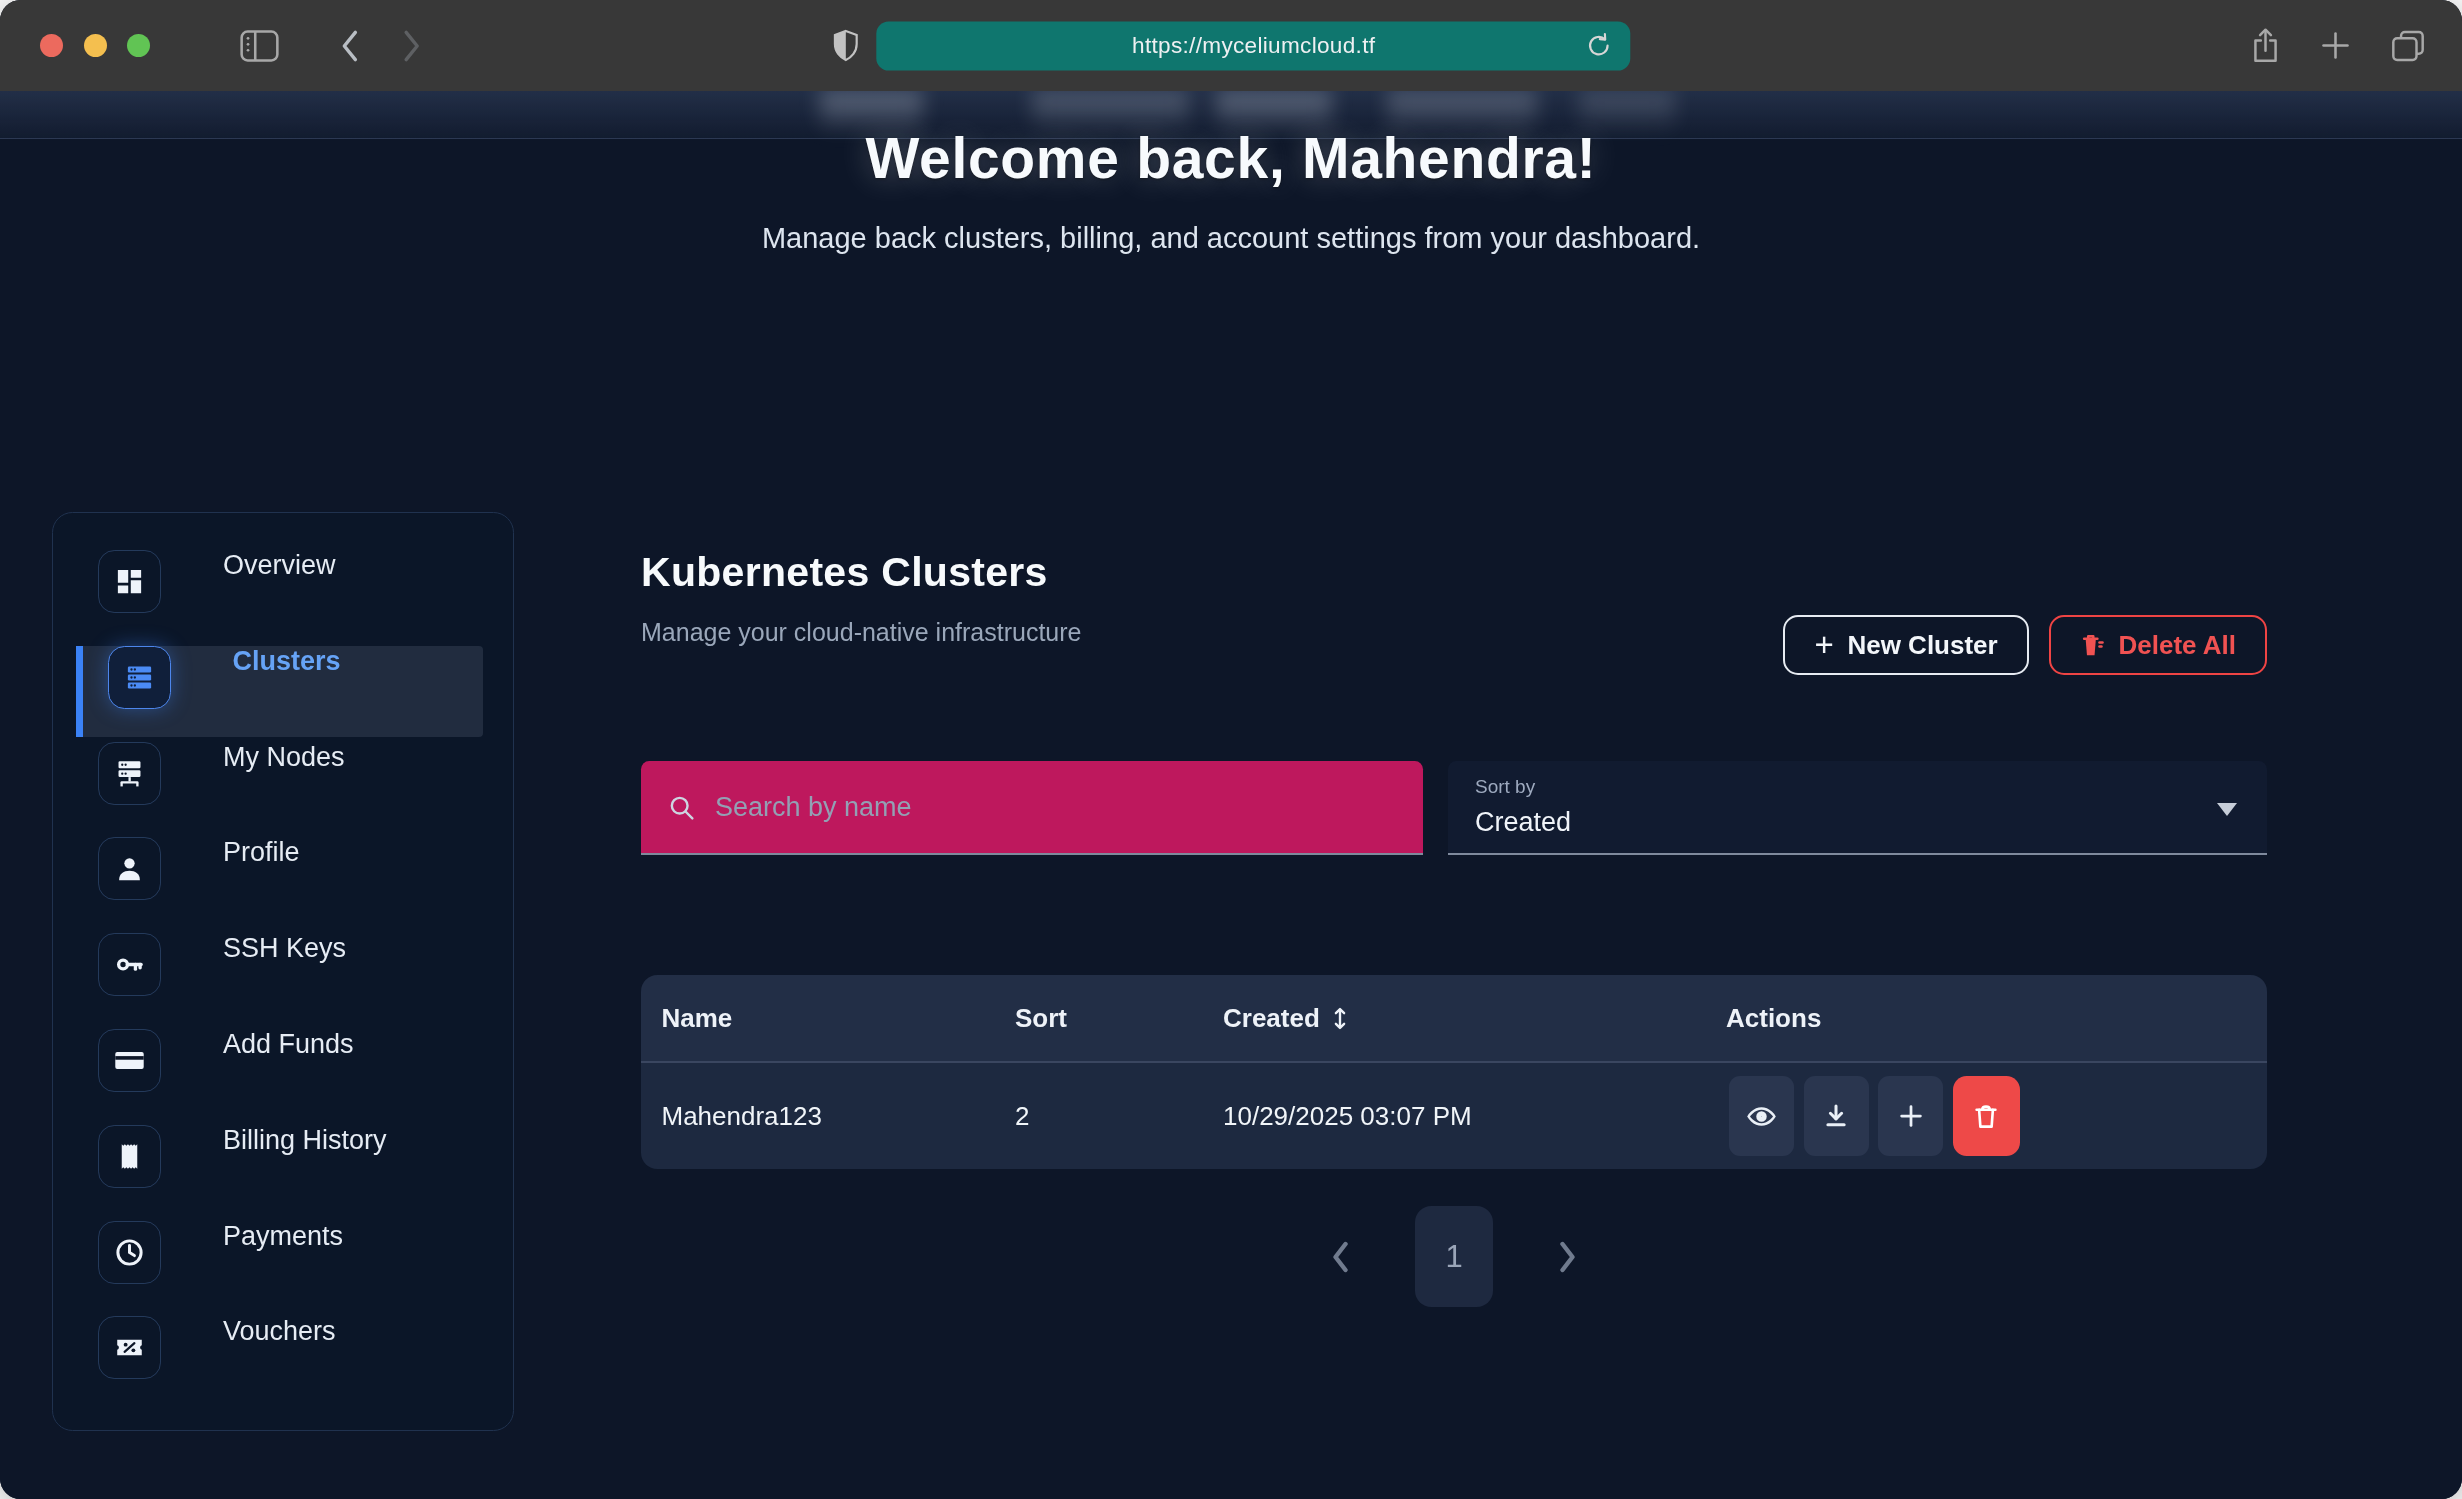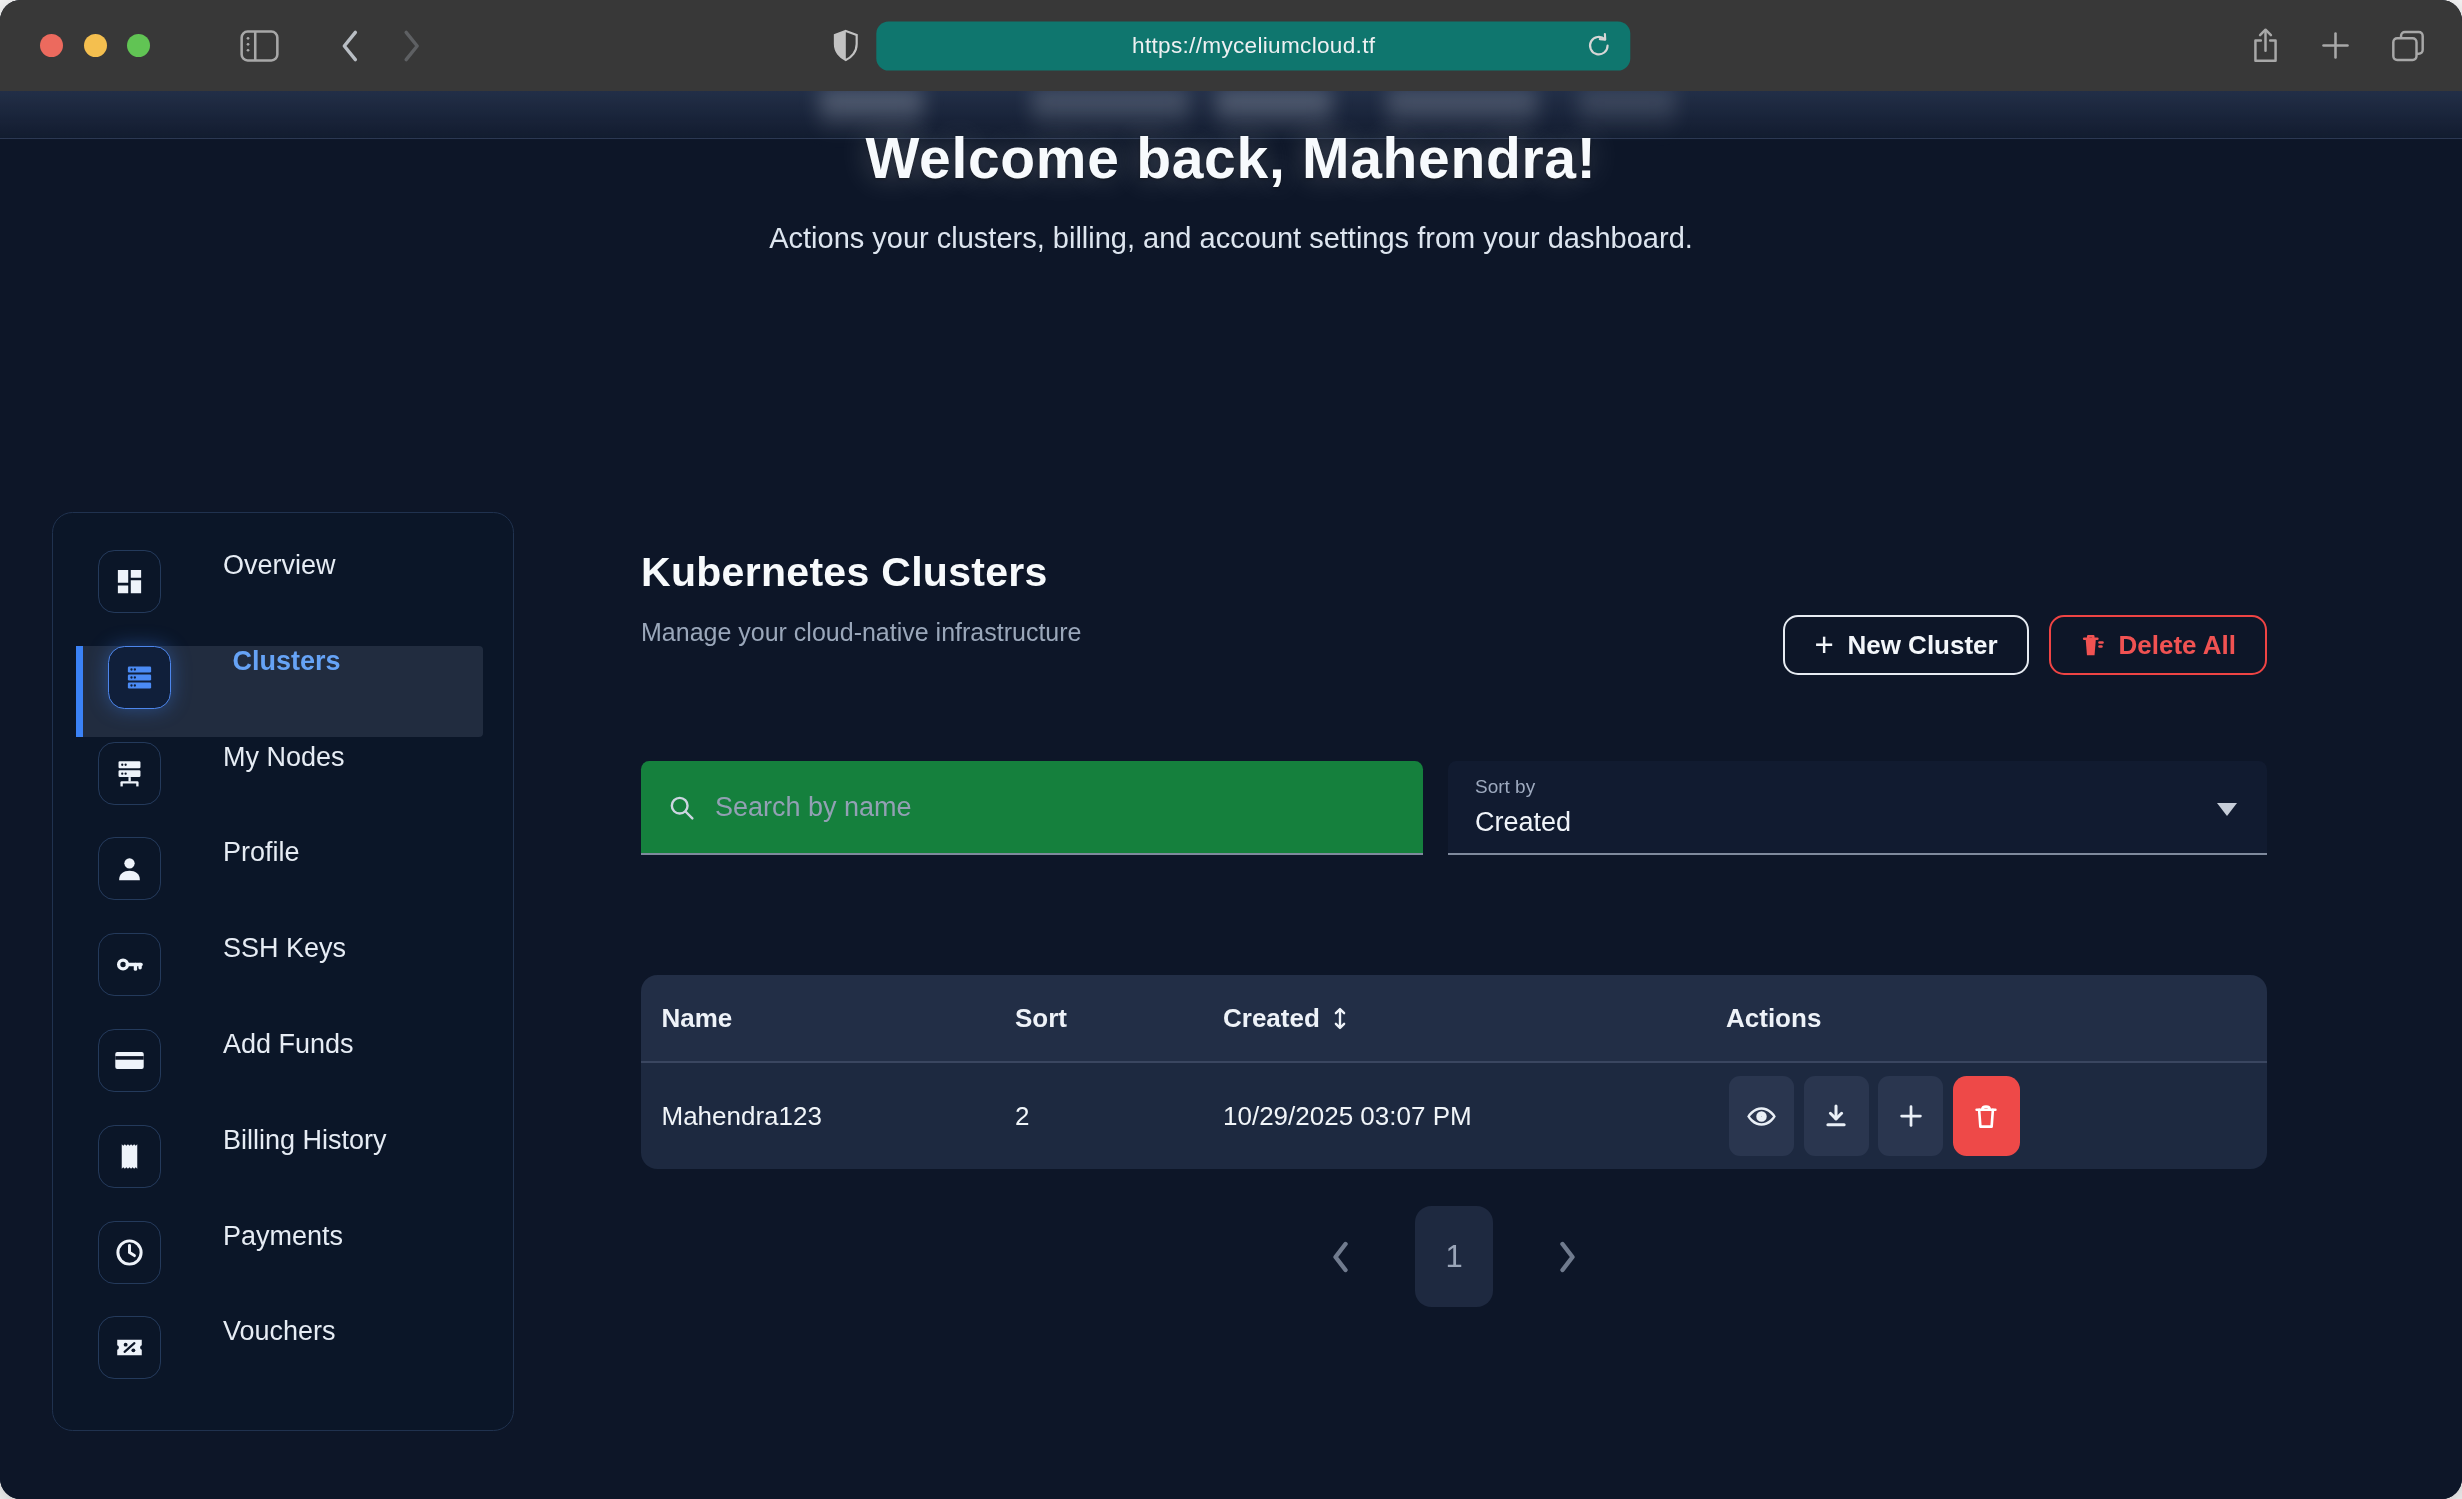--- a/index.html
+++ b/index.html
@@ -71,21 +71,21 @@
   .kc-head p { margin-top:22px; font-size:25px; color:#9aa7ba; }
 
   .head-buttons { position:absolute; right:195px; top:524px; display:flex; gap:20.5px; }
   .btn { height:60px; border-radius:15px; display:flex; align-items:center;
          padding:0 29px; font-size:26px; font-weight:700; background:transparent; cursor:default; }
   .btn-new { border:2.1px solid #e6ebf2; color:#f3f6fa; }
   .btn-new .plus-glyph { font-size:33px; font-weight:400; margin-right:13.7px; line-height:0; }
   .btn-danger { border:2.1px solid #ef4444; color:#f05252; gap:13.7px; }
 
   .search-field { position:absolute; left:641px; top:670px; width:782px; height:94px;
-                  background:#15803d; border-radius:8.2px 8.2px 0 0; border-bottom:2.7px solid #7f8a9d;
+                  background:#be185d; border-radius:8.2px 8.2px 0 0; border-bottom:2.7px solid #7f8a9d;
                   display:flex; align-items:center; padding-left:26px; gap:19px; }
   .search-field input { flex:1; background:transparent; border:none; outline:none;
                         font-family:"Liberation Sans", sans-serif;
                         font-size:27px; color:#e7edf5; }
   .search-field input::placeholder { color:#93a0b4; opacity:1; }
 
   .sort-field { position:absolute; left:1448px; top:670px; width:819px; height:94px;
                 background:#111b30; border-radius:8.2px 8.2px 0 0; border-bottom:2.7px solid #7f8a9d; }
   .sort-label { position:absolute; top:15px; left:27px; font-size:19px; color:#9eaabf; }
   .sort-value { position:absolute; bottom:15px; left:27px; font-size:27px; color:#f0f4f9; }
@@ -199,21 +199,21 @@
       <div class="glow">
         <div class="streak s1"></div>
           <div class="streak s2"></div>
           <div class="streak s3"></div>
         <div class="streak s4"></div>
           <div class="streak s5"></div>
       </div>
 
       <div class="welcome">
         <h1>Welcome back, Mahendra!</h1>
-        <p>Actions your clusters, billing, and account settings from your dashboard.</p>
+        <p>Manage back clusters, billing, and account settings from your dashboard.</p>
       </div>
 
       <nav class="sidebar">
 
         <div class="nav-item">
           <span class="icon-tile">
             <svg width="31" height="31" viewBox="0 0 24 24" fill="currentColor">
               <path d="M3 13h8V3H3v10zm0 8h8v-6H3v6zm10 0h8V11h-8v10zm0-18v6h8V3h-8z"></path>
             </svg>
           </span>

